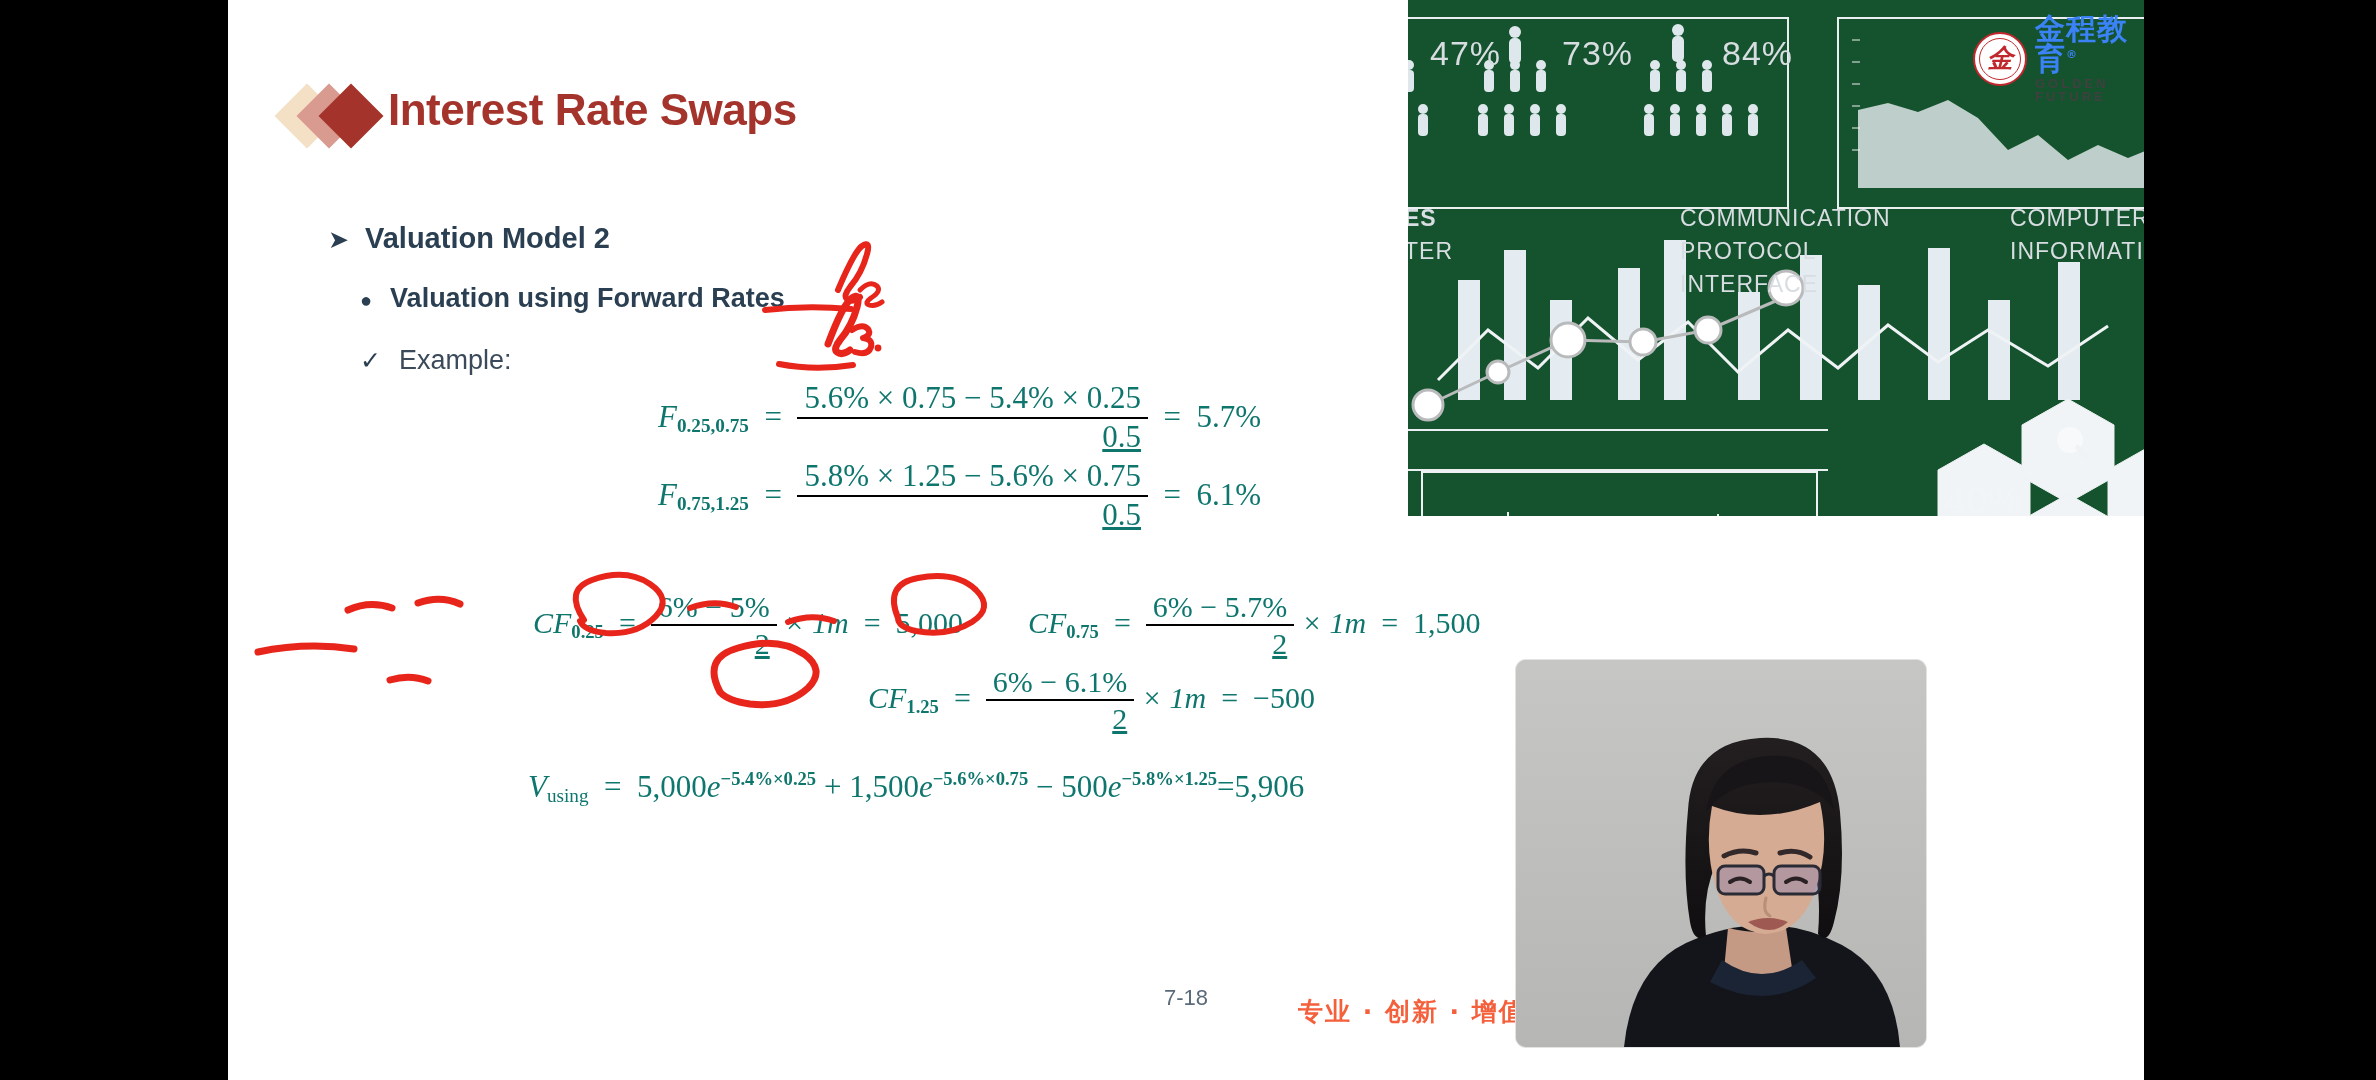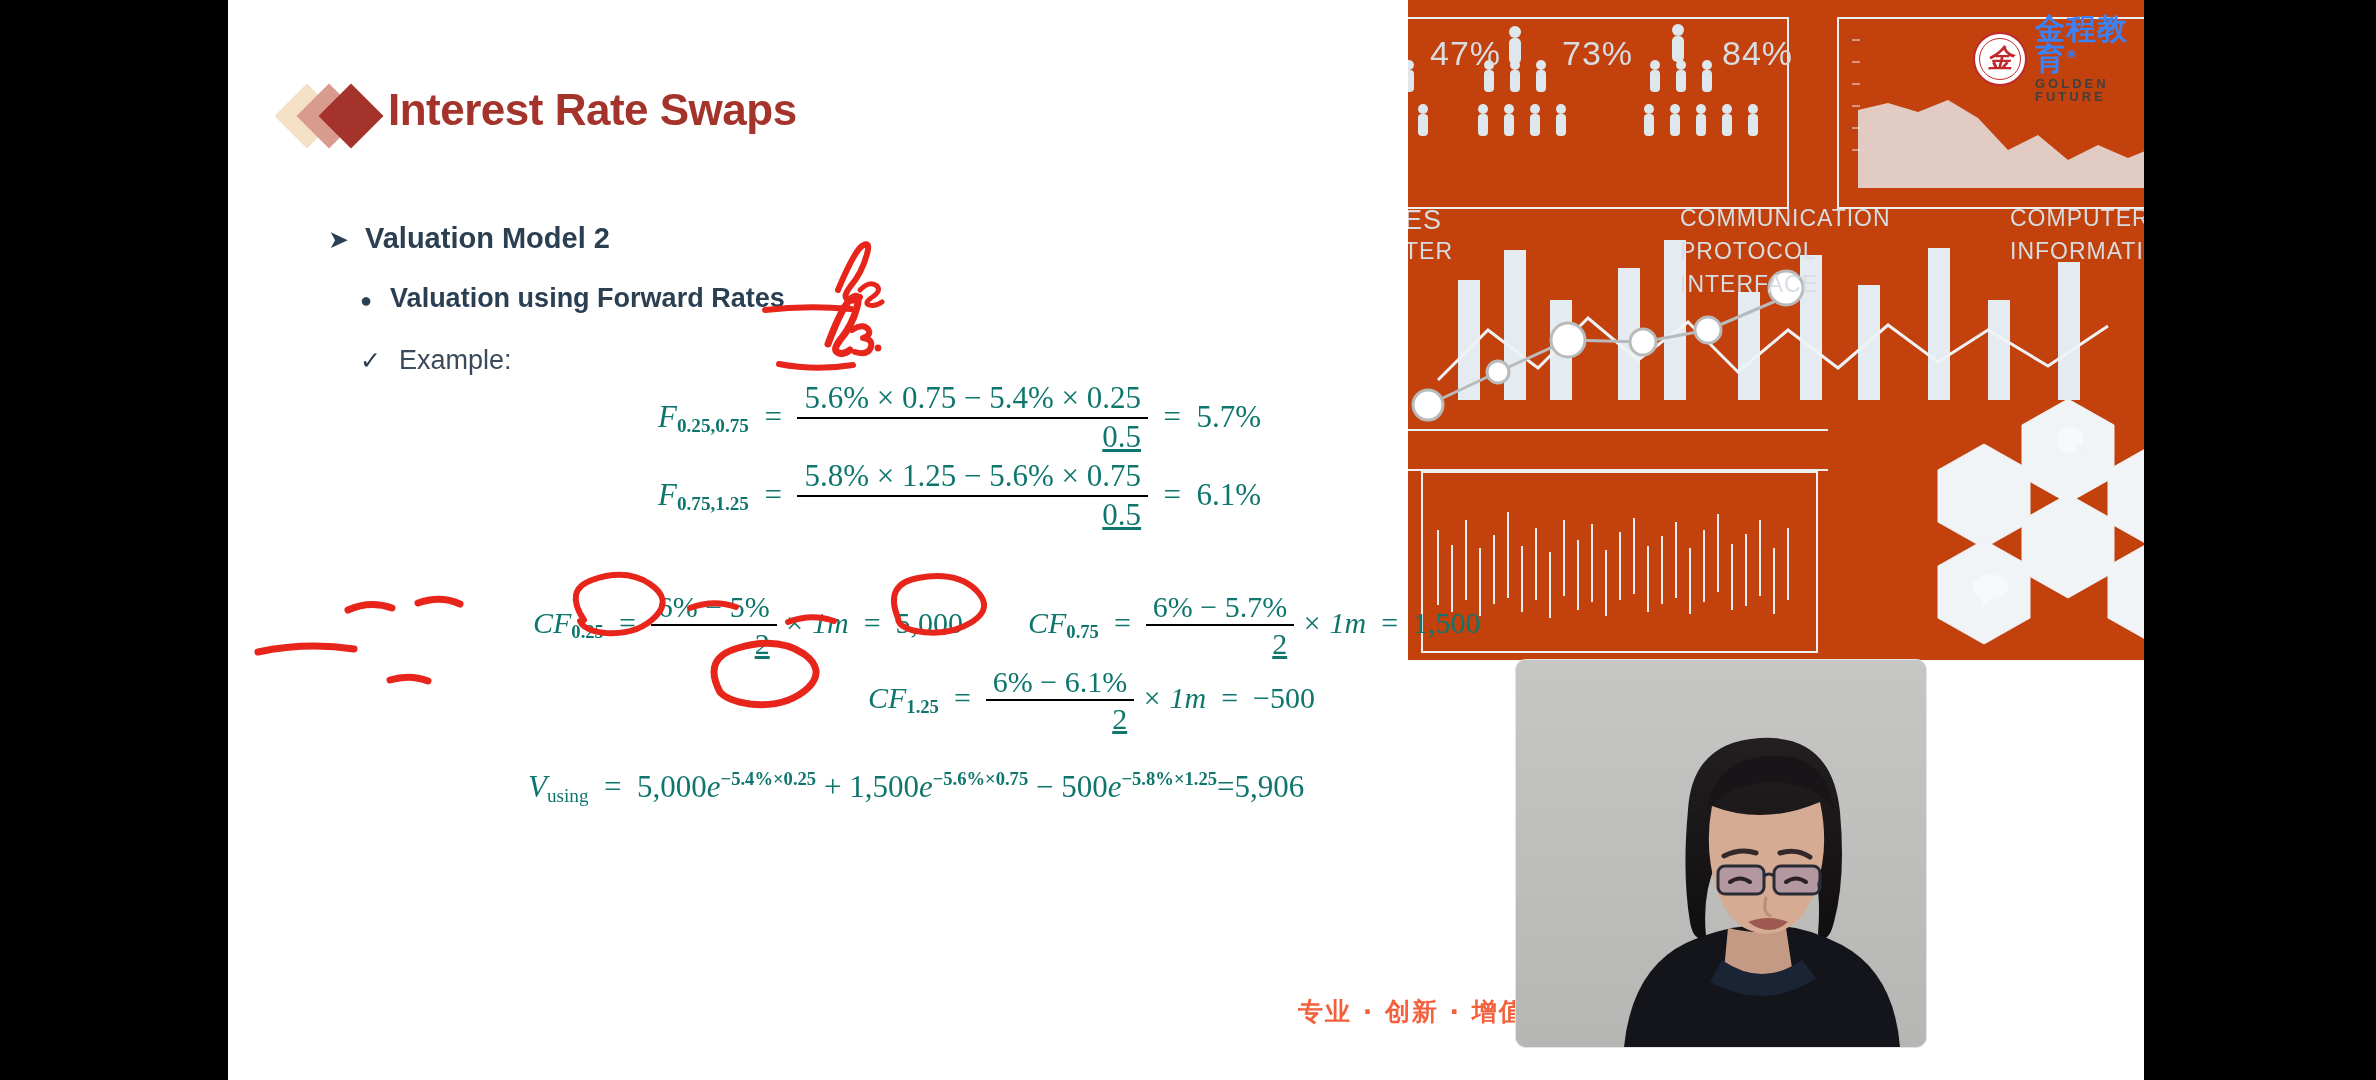--- a/index.html
+++ b/index.html
@@ -9,22 +9,22 @@
 
   
   .bar{position:absolute;top:0;height:1080px;background:#000;}
   #bar-left{left:0;width:228px;}
   #bar-right{right:0;width:232px;}
 
   
   #slide{position:absolute;left:228px;top:0;width:1916px;height:1080px;background:#ffffff;overflow:hidden;}
 
   
-  #wm{position:absolute;left:1180px;top:0;width:736px;height:660px;overflow:hidden;
-      background:#c2410c;}
+  #wm{position:absolute;left:1180px;top:0;width:736px;height:516px;overflow:hidden;
+      background:#14532d;}
   #wm svg{position:absolute;left:0;top:0;}
   .wm-txt{position:absolute;color:#d8dde2;font-family:"Liberation Sans",sans-serif;
           letter-spacing:1px;white-space:nowrap;}
 
   
   #logo{position:absolute;left:1745px;top:14px;display:flex;align-items:center;gap:8px;z-index:9;}
   #logo-seal{width:50px;height:50px;border-radius:50%;border:2px solid #c0282d;
              position:relative;background:#fff;flex:none;}
   #logo-seal .inner{position:absolute;inset:4px;border-radius:50%;border:1px solid #c0282d;}
   #logo-seal .mark{position:absolute;inset:0;display:flex;align-items:center;justify-content:center;
@@ -273,21 +273,21 @@
         </g>
         <circle cx="662" cy="440" r="13" fill="#f7f9fa"></circle>
         <path d="M668 446 L680 458" stroke="#f0f3f5" stroke-width="5"></path>
         <path d="M565 582 q18 -16 36 0 q0 16 -18 18 l-10 8 l1 -9 q-11 -4 -9 -17 z" fill="#f6f8f9"></path>
       </svg>
 
       <span class="wm-txt" style="left:22px;top:34px;font-size:34px;">47%</span>
       <span class="wm-txt" style="left:154px;top:34px;font-size:34px;">73%</span>
       <span class="wm-txt" style="left:314px;top:34px;font-size:34px;">84%</span>
 
-      <span class="wm-txt" style="left:-4px;top:205px;font-size:27px;">ES</span>
+      <span class="wm-txt" style="left:-4px;top:205px;font-size:23px;font-weight:bold;">ES</span>
       <span class="wm-txt" style="left:-4px;top:238px;font-size:23px;">TER</span>
       <span class="wm-txt" style="left:272px;top:205px;font-size:23px;">COMMUNICATION</span>
       <span class="wm-txt" style="left:272px;top:238px;font-size:23px;">PROTOCOL</span>
       <span class="wm-txt" style="left:272px;top:271px;font-size:23px;">INTERFACE</span>
       <span class="wm-txt" style="left:602px;top:205px;font-size:23px;">COMPUTER</span>
       <span class="wm-txt" style="left:602px;top:238px;font-size:23px;">INFORMATION</span>
 
       <span class="wm-txt" style="left:536px;top:480px;font-size:38px;color:#f2f5f7;">40%</span>
       <span class="wm-txt" style="left:622px;top:528px;font-size:38px;color:#f2f5f7;">72%</span>
     </div>
@@ -418,20 +418,21 @@
 
         <path d="M462 608 q24 -9 46 -1" stroke-width="6"></path>
         <path d="M560 622 q24 -9 46 -1" stroke-width="6"></path>
 
         <path d="M670 618 q-14 -34 20 -40 q38 -7 58 12 q18 18 -4 32 q-24 15 -56 9 q-18 -4 -18 -13" stroke-width="6"></path>
 
         <path d="M492 692 q-18 -34 18 -44 q40 -12 66 6 q22 16 4 34 q-22 20 -58 16 q-22 -3 -30 -12" stroke-width="7"></path>
       </g>
     </svg>
 
+    <div id="page-no">7-18</div>
     <div id="slogan">专业 · 创新 · 增值</div>
 
     <div id="cam">
       <svg width="410" height="387" viewBox="0 0 410 387">
         <defs>
           <linearGradient id="wall" x1="0" y1="0" x2="0" y2="1">
             <stop offset="0%" stop-color="#c6c7c4"></stop>
             <stop offset="100%" stop-color="#b6b7b4"></stop>
           </linearGradient>
           <linearGradient id="hair" x1="0" y1="0" x2="0" y2="1">

